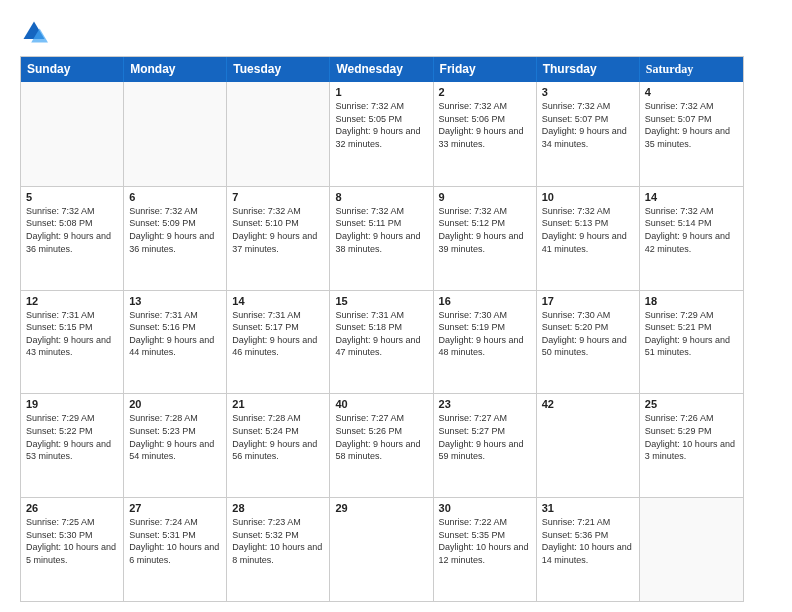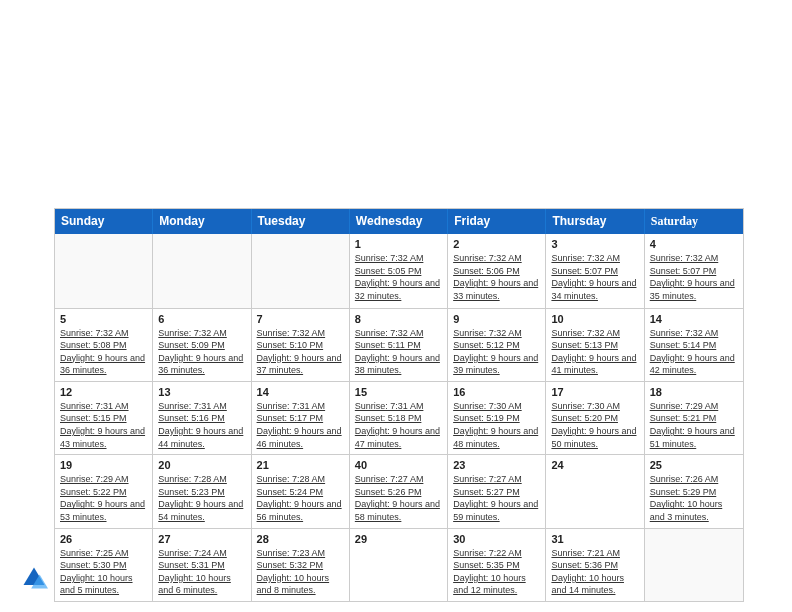--- a/index.html
+++ b/index.html
@@ -8,21 +8,21 @@
       background: #fff;
       width: 792px;
       height: 612px;
       overflow: hidden;
     }
     .container {
       width: 764px;
       height: 612px;
       padding: 18px 20px 10px 20px;
       display: flex;
-      align-items: flex-end;
+      flex-direction: column;
     }
     .header {
       display: flex;
       justify-content: space-between;
       align-items: flex-start;
       margin-bottom: 10px;
     }
     .logo {
       display: flex;
       align-items: center;
@@ -113,21 +113,20 @@
     .cell-day {
       font-size: 11px;
       font-weight: bold;
       margin-bottom: 2px;
       color: #222;
     }
     .cell-info {
       font-size: 9px;
       color: #333;
       line-height: 1.4;
-      text-decoration: underline;
     }
   </style>
 </head>
 <body>
 
 <div class="container">
   <div class="header">
     <div class="logo">
       <svg class="logo-icon" viewBox="0 0 40 40">
         <polygon points="20,5 35,30 5,30" fill="#1565C0"></polygon>
@@ -297,21 +296,21 @@
 Sunset: 5:26 PM
 Daylight: 9 hours and 58 minutes.</div>
           </div>
           <div class="calendar-cell">
             <div class="cell-day">23</div>
             <div class="cell-info">Sunrise: 7:27 AM
 Sunset: 5:27 PM
 Daylight: 9 hours and 59 minutes.</div>
           </div>
           <div class="calendar-cell">
-            <div class="cell-day">24</div>
+            <div class="cell-day">42</div>
           </div>
           <div class="calendar-cell">
             <div class="cell-day">25</div>
             <div class="cell-info">Sunrise: 7:26 AM
 Sunset: 5:29 PM
 Daylight: 10 hours and 3 minutes.</div>
           </div>
         </div>
         <div class="calendar-row">
           <div class="calendar-cell">

